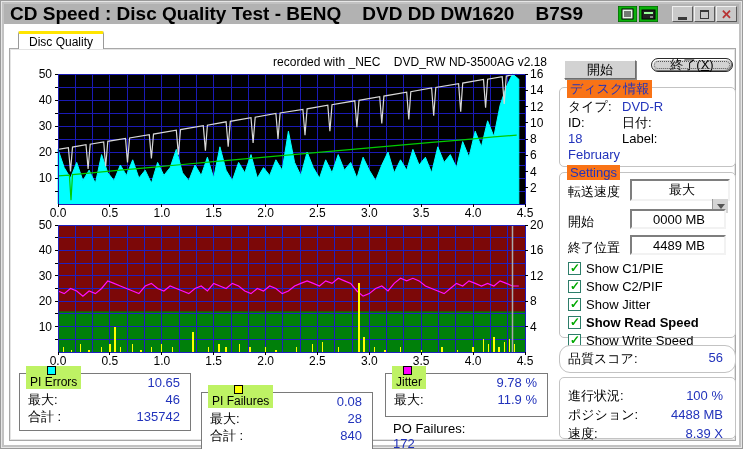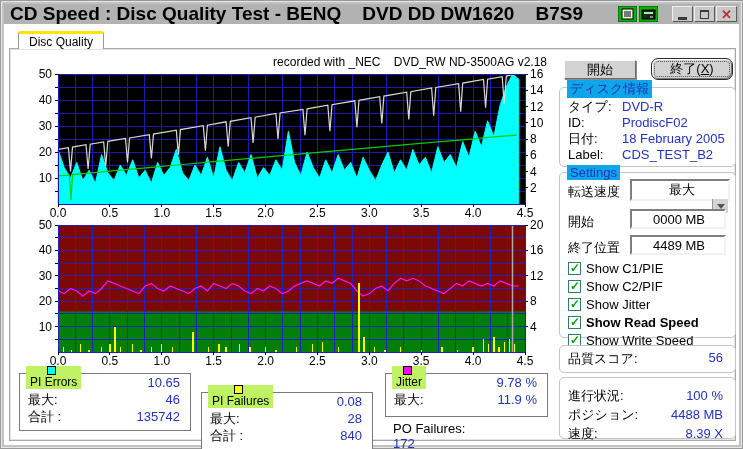--- a/index.html
+++ b/index.html
@@ -52,21 +52,21 @@
   .btn {
     position: absolute; background: #d2d2d2; font-size: 13px; color: #000;
     border: 1px solid; border-color: #fff #6e6e6e #6e6e6e #fff;
     box-shadow: 1px 1px 0 #8a8a8a; display: flex; align-items: center; justify-content: center;
   }
   .btn.focused {
     border: 1px solid #2a2a2a; box-shadow: inset 1px 1px 0 #fff, inset -1px -1px 0 #777;
     outline: 1px dotted #555; outline-offset: -4px;
   }
   .group { position: absolute; border: 1px solid #c3c3c3; border-radius: 5px; background: #fff; }
-  .group-title { position: absolute; top: -8px; left: 7px; background: #0ea5e9; padding: 0 3px; color: var(--c-accent); font-size: 13px; }
+  .group-title { position: absolute; top: -8px; left: 7px; background: #f97316; padding: 0 3px; color: var(--c-accent); font-size: 13px; }
   .info-grid { display: grid; grid-template-columns: 54px 1fr; padding: 11px 6px 0 8px; font-size: 13px; line-height: 16px; }
   .set-label { position: absolute; left: 8px; font-size: 13px; }
   .combo {
     position: absolute; left: 70px; top: 6px; width: 100px; height: 22px; background: #fff;
     border: 2px solid; border-color: #7e7e7e #f2f2f2 #f2f2f2 #7e7e7e;
     display: flex; align-items: center; padding-left: 4px; font-size: 13px; flex-direction: column;
   }
   .combo-arrow { margin-left: auto; width: 16px; height: 100%; background: #d4d4d4; border-left: 1px solid #999; display: flex; align-items: center; justify-content: center; }
   .combo-arrow i { width: 0; height: 0; border: 4px solid transparent; border-top: 5px solid #555; margin-top: 5px; }
   .field {
@@ -406,31 +406,30 @@
         </div>
     </div>
     <div class="po-row" style="left:389px; top:397px; width:146px;">
       <span>PO Failures:</span>
       <span class="val">172</span>
     </div>
 
     <button class="btn" style="left:560px; top:36px; width:72px; height:19px;">
       <span>開始</span>
     </button>
-    <button class="btn focused" style="left:647px; top:34px; width:82px; height:22px;border-radius:7px;">
+    <button class="btn focused" style="left:647px; top:34px; width:82px; height:14px;border-radius:7px;">
       <span><span>終了(</span><span style="text-decoration:underline">X</span><span>)</span></span>
     </button>
 
     <div class="group" style="left:555px; top:63px; width:177px; height:80px;">
       <span class="group-title">ディスク情報</span>
       <div class="info-grid">
         <span>タイプ:</span>
           <span class="val">DVD-R</span>
         <span>ID:</span>
-          <span class="val">ProdiscF02</span>
         <span>日付:</span>
           <span class="val">18 February 2005</span>
         <span>Label:</span>
           <span class="val">CDS_TEST_B2</span>
       </div>
     </div>
 
     <div class="group" style="left:555px; top:148px; width:177px; height:166px;">
       <span class="group-title">Settings</span>
       <span class="set-label" style="top:10px;">転送速度</span>
@@ -459,21 +458,21 @@
       <div class="cb-row" style="top:140px;font-weight:bold;">
           <span class="cb checked"></span>
           <span>Show Read Speed</span>
         </div>
       <div class="cb-row" style="top:158px;">
           <span class="cb checked"></span>
           <span>Show Write Speed</span>
         </div>
     </div>
 
-    <div class="group" style="left:555px; top:321px; width:177px; height:28px; display:flex; align-items:center;">
+    <div class="group" style="left:555px; top:321px; width:177px; height:28px; display:flex; align-items:center;border-radius:11px;">
       <div class="kv-row" style="width:100%;">
         <span>品質スコア:</span>
         <span class="val">56</span>
       </div>
     </div>
 
     <div class="group" style="left:555px; top:353px; width:177px; height:62px; padding-top:8px;">
       <div class="kv-row" style="line-height:19px;">
           <span>進行状況:</span>
           <span class="val">100 %</span>

